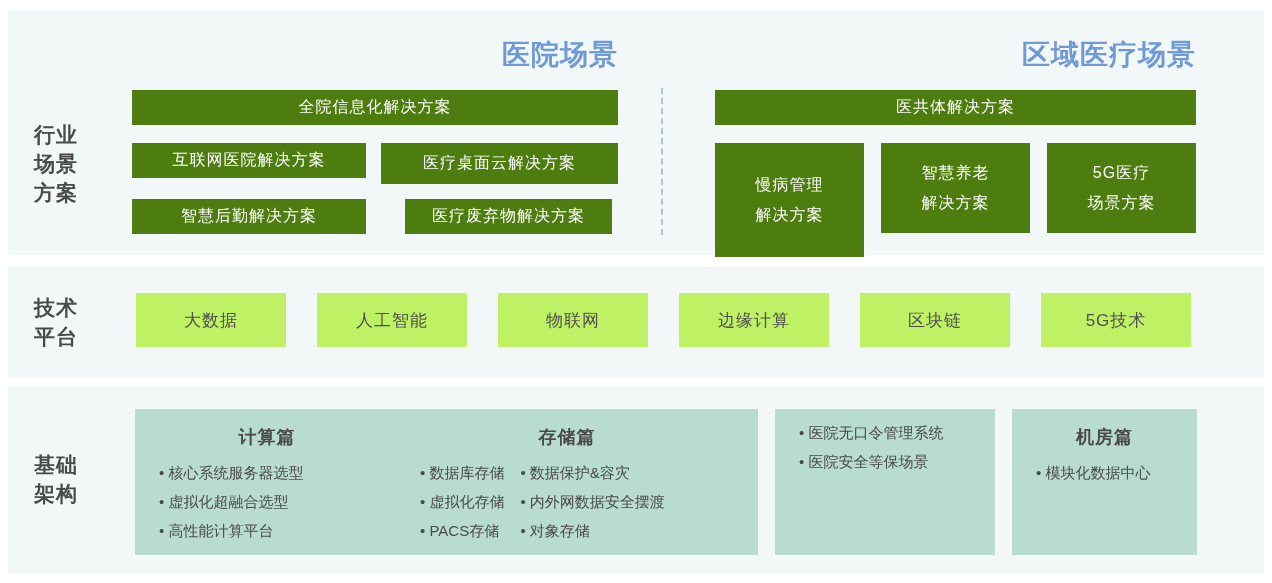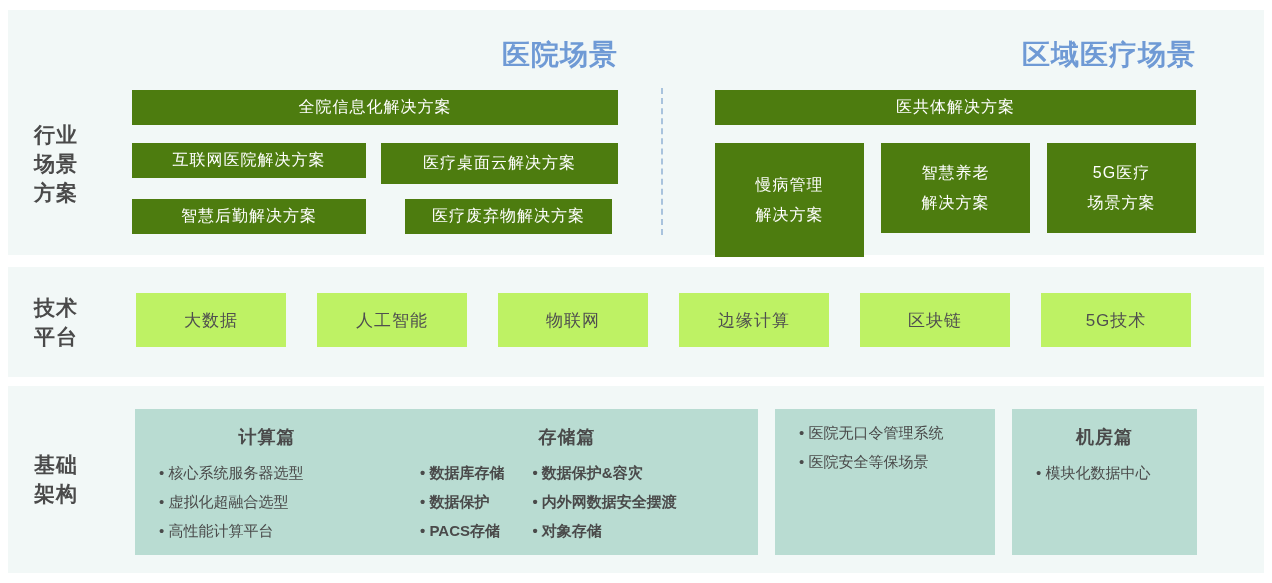--- a/index.html
+++ b/index.html
@@ -66,21 +66,21 @@
   .card-3 { left:1004px; width:185px; }
   .card-title {
     text-align:center; font-size:18px; font-weight:bold; margin-top:16px;
     letter-spacing:1px;
   }
   .card ul {
     list-style:none; margin:9px 0 0 0; padding:0 0 0 24px;
     font-size:15px; line-height:29px;
   }
   .card li::before { content:"• "; }
-  .cols { display:flex; gap:28px;font-weight:bold; }
+  .cols { display:flex; gap:16px; }
   .cols ul { padding-left:0; }
   .cols ul:first-child { padding-left:44px; }
 </style>
 </head>
 <body>
 
 <div class="page">
 
   <section class="band band-industry">
     <div class="band-label">
@@ -140,21 +140,21 @@
         <li>虚拟化超融合选型</li>
         <li>高性能计算平台</li>
       </ul>
     </div>
 
     <div class="card card-1">
       <div class="card-title">存储篇</div>
       <div class="cols">
         <ul>
           <li>数据库存储</li>
-          <li>数据保护</li>
+          <li>虚拟化存储</li>
           <li>PACS存储</li>
         </ul>
         <ul>
           <li>数据保护&amp;容灾</li>
           <li>内外网数据安全摆渡</li>
           <li>对象存储</li>
         </ul>
       </div>
     </div>
 

